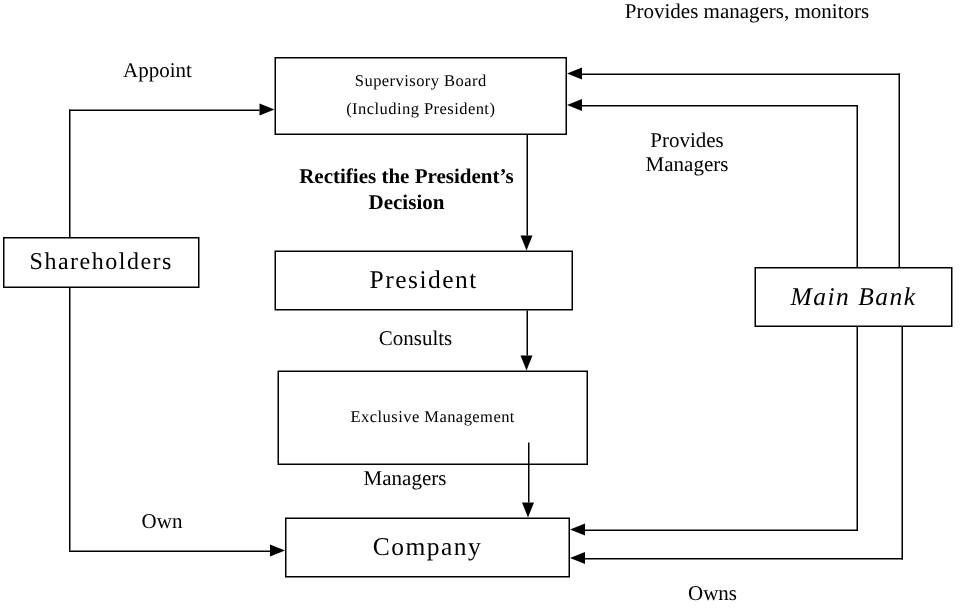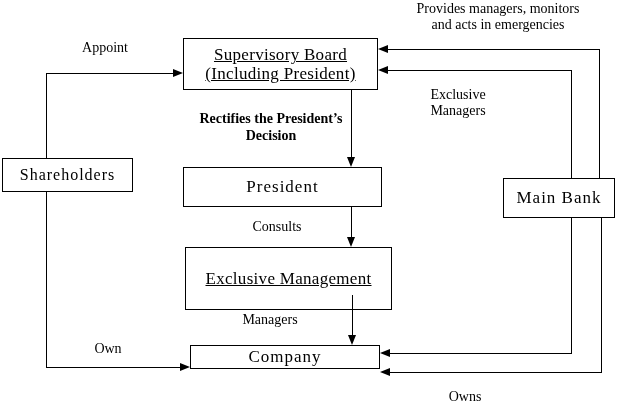--- a/index.html
+++ b/index.html
@@ -5,21 +5,21 @@
   html,body{margin:0;padding:0;background:#ffffff;}
   #canvas{
     position:relative;width:640px;height:408px;background:#ffffff;
     font-family:"Liberation Serif","DejaVu Serif",serif;color:#000;overflow:hidden;
   }
   .box{
     position:absolute;border:1px solid #000;background:#fff;
     display:flex;flex-direction:column;align-items:center;justify-content:center;
     text-align:center;box-sizing:border-box;
   }
-  .box-2line{font-size:17px;line-height:19px;letter-spacing:0.3px;text-decoration:underline;}
+  .box-2line{font-size:11px;line-height:19px;letter-spacing:0.3px;}
   .box-1line{font-size:17px;letter-spacing:1px;}
   .lbl{
     position:absolute;text-align:center;font-size:14px;line-height:16px;
     white-space:nowrap;transform:translateX(-50%);
   }
   .line{position:absolute;background:#000;}
   .arr{position:absolute;width:0;height:0;}
   .arr-right{border-top:4px solid transparent;border-bottom:4px solid transparent;border-left:10px solid #000;}
   .arr-left{border-top:4px solid transparent;border-bottom:4px solid transparent;border-right:10px solid #000;}
   .arr-down{border-left:4px solid transparent;border-right:4px solid transparent;border-top:10px solid #000;}
@@ -35,29 +35,29 @@
   </div>
 
   <div class="box box-1line" style="left:183px;top:167px;width:199px;height:40px;">
     <span>President</span>
   </div>
 
   <div class="box box-2line" style="left:185px;top:247px;width:207px;height:63px;">
     <span>Exclusive Management</span>
   </div>
 
-  <div class="box box-1line" style="left:190px;top:345px;width:190px;height:24px;">
+  <div class="box box-1line" style="left:190px;top:345px;width:190px;height:40px;">
     <span>Company</span>
   </div>
 
   <div class="box box-1line" style="left:2px;top:158px;width:131px;height:34px;font-size:16px;">
     <span>Shareholders</span>
   </div>
 
-  <div class="box box-1line" style="left:503px;top:178px;width:112px;height:40px;">
+  <div class="box box-1line" style="left:503px;top:178px;width:132px;height:40px;font-style:italic;">
     <span>Main Bank</span>
   </div>
 
   <div class="line" style="left:46px;top:73px;width:1px;height:85px;"></div>
   <div class="line" style="left:46px;top:73px;width:127px;height:1px;"></div>
   <div class="arr arr-right" style="left:173px;top:69px;"></div>
   <div class="lbl" style="left:105px;top:40px;">Appoint</div>
 
   <div class="line" style="left:351px;top:90px;width:1px;height:67px;"></div>
   <div class="arr arr-down" style="left:347px;top:157px;"></div>
@@ -77,33 +77,32 @@
   <div class="line" style="left:46px;top:192px;width:1px;height:175px;"></div>
   <div class="line" style="left:46px;top:367px;width:134px;height:1px;"></div>
   <div class="arr arr-right" style="left:180px;top:363px;"></div>
   <div class="lbl" style="left:108px;top:341px;text-align:right;">Own</div>
 
   <div class="arr arr-left" style="left:378px;top:45px;"></div>
   <div class="line" style="left:388px;top:49px;width:212px;height:1px;"></div>
   <div class="line" style="left:599px;top:49px;width:1px;height:129px;"></div>
   <div class="lbl" style="left:498px;top:1px;">
     <div>Provides managers, monitors</div>
-    <div>and acts in emergencies</div>
   </div>
 
   <div class="arr arr-left" style="left:378px;top:66px;"></div>
   <div class="line" style="left:388px;top:70px;width:184px;height:1px;"></div>
   <div class="line" style="left:571px;top:70px;width:1px;height:108px;"></div>
   <div class="lbl" style="left:458px;top:87px;">
-    <div>Exclusive</div>
+    <div>Provides</div>
     <div>Managers</div>
   </div>
 
   <div class="line" style="left:571px;top:218px;width:1px;height:136px;"></div>
   <div class="line" style="left:390px;top:353px;width:182px;height:1px;"></div>
   <div class="arr arr-left" style="left:380px;top:349px;"></div>
 
   <div class="line" style="left:601px;top:218px;width:1px;height:155px;"></div>
   <div class="line" style="left:390px;top:372px;width:212px;height:1px;"></div>
   <div class="arr arr-left" style="left:380px;top:368px;"></div>
-  <div class="lbl" style="left:465px;top:389px;">Owns</div>
+  <div class="lbl" style="left:475px;top:389px;">Owns</div>
 
 </div>
 
 </body></html>

